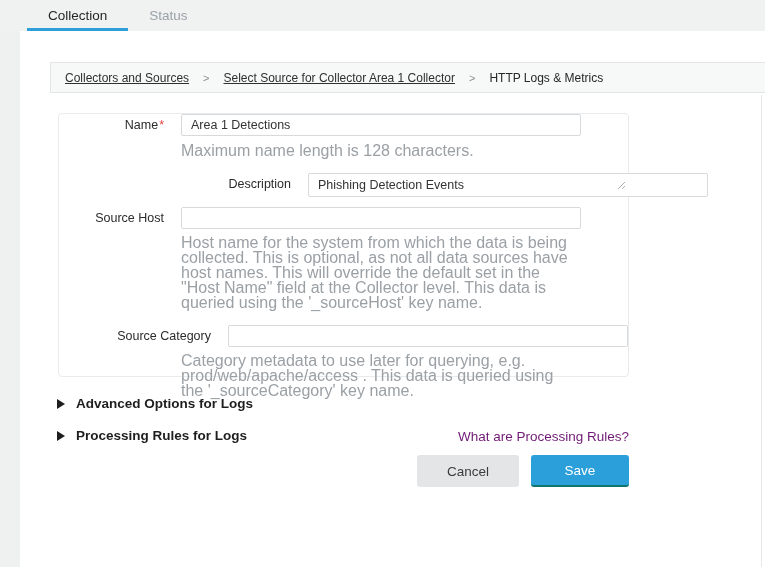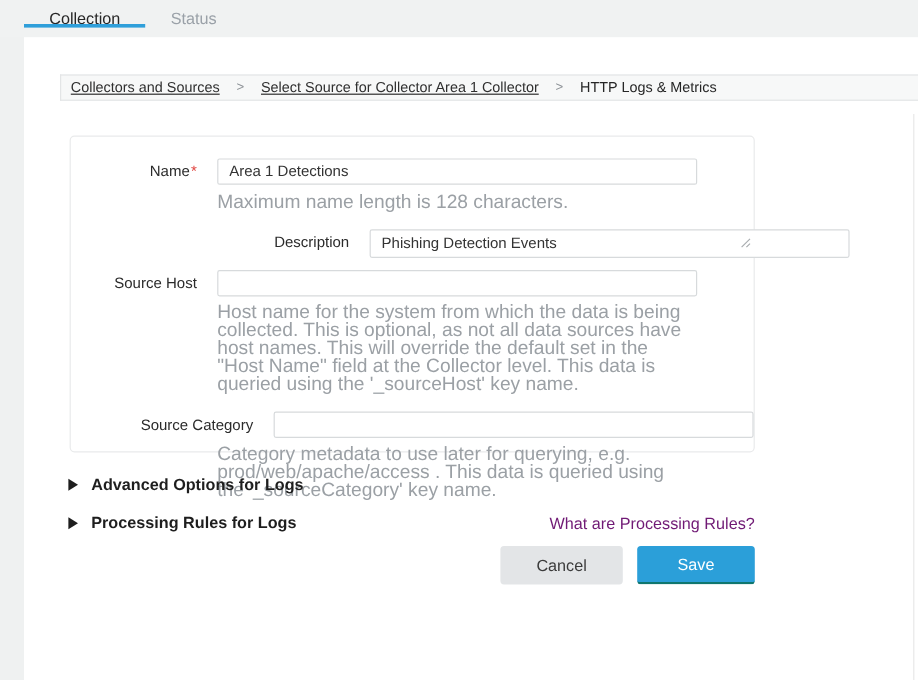--- a/index.html
+++ b/index.html
@@ -9,22 +9,21 @@
     font-family:"Liberation Sans", sans-serif;
     position:relative;
     color:#2b2b2b;
   }
 
   
   .tabbar {
     height:31px;
     background:#f0f2f2;
     display:flex;
-    padding-left:20px;
-    align-items:center;
+    padding-left:27px;
   }
   .tab {
     position:relative;
     padding:0 21px;
     display:flex;
     align-items:center;
     font-size:13.5px;
     color:#9aa1a8;
     cursor:pointer;
   }
@@ -47,27 +46,27 @@
     position:absolute;
     right:3px; top:64px; bottom:0;
     width:1px;
     background:#e8e8e8;
   }
 
   
   .breadcrumb {
     position:absolute;
     left:30px; right:0; top:31px;
-    height:22px;
+    height:31px;
     background:#f7f8f8;
     border:1px solid #e3e5e6;
     border-right:none;
     display:flex;
     align-items:center;
-    padding-left:8px;
+    padding-left:14px;
     font-size:12px;
   }
   .crumb-link {
     color:#2f2f2f;
     text-decoration:underline;
     cursor:pointer;
     white-space:nowrap;
   }
   .crumb-sep {
     color:#8a8f94;
@@ -77,21 +76,20 @@
   .crumb-current { color:#262626; white-space:nowrap; }
 
   
   .card {
     position:absolute;
     left:38px; top:82px;
     width:571px; height:264px;
     background:#fff;
     border:1px solid #e9eaeb;
     border-radius:4px;
-    padding-top:18px;
   }
   .frow { display:flex; }
   .frow .lbl {
     width:105px;
     text-align:right;
     font-size:12.5px;
     color:#2b2b2b;
     padding-top:4px;
     flex:none;
   }

